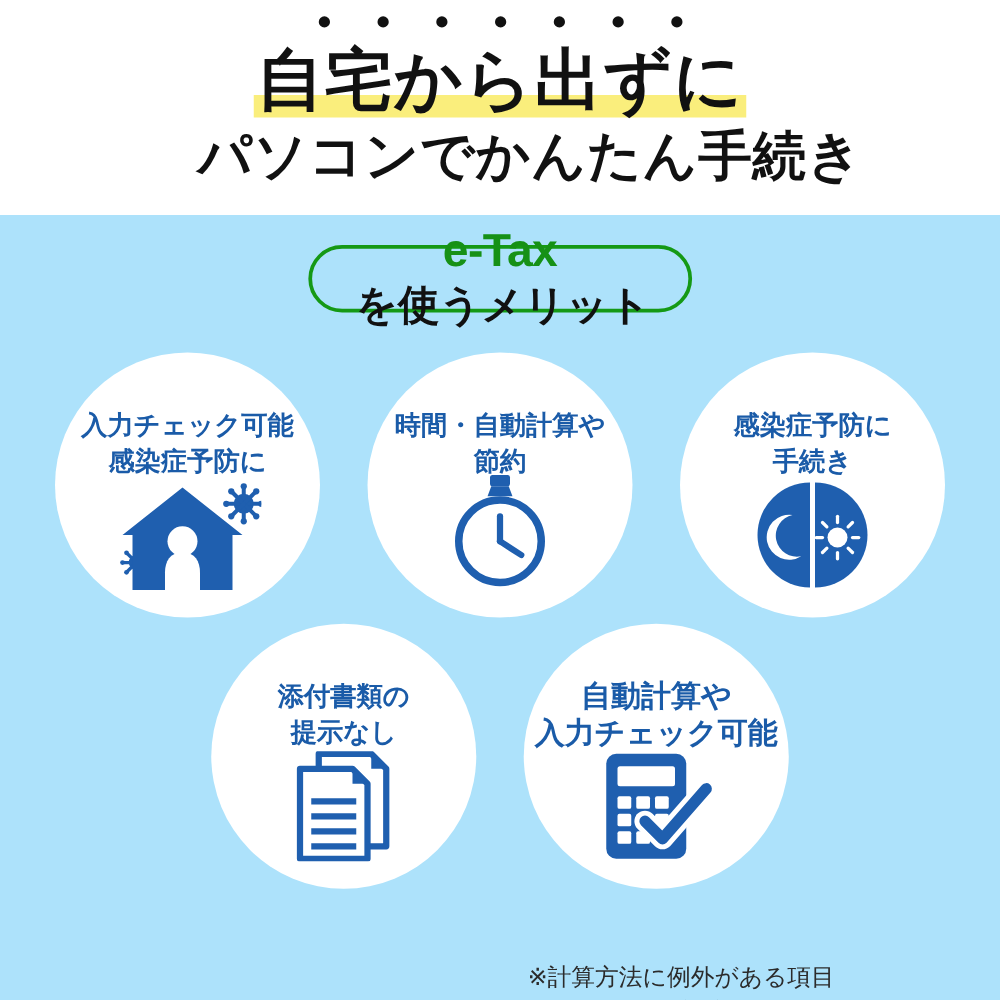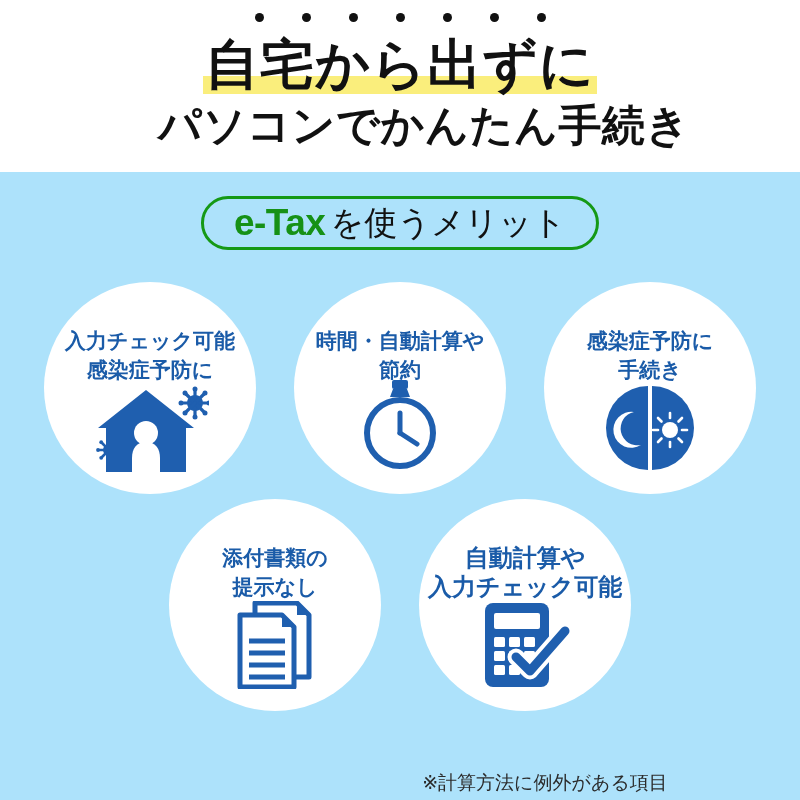--- a/index.html
+++ b/index.html
@@ -97,30 +97,31 @@
     transform: translateX(-50%);
     height: 54px;
     box-sizing: border-box;
     padding: 0 30px;
     border: 3px solid #159915;
     border-radius: 30px;
     display: flex;
     align-items: center;
     justify-content: center;
     white-space: nowrap;
+    flex-direction: column;
   }
   .pill-etax {
     font-size: 37px;
     font-weight: 700;
     color: #169116;
     letter-spacing: -0.5px;
   }
   .pill-rest {
     font-size: 33px;
-    font-weight: 400;
+    font-weight: 700;
     color: #111111;
     margin-left: 5px;
     letter-spacing: 0px;
   }
 
   
   .circle {
     position: absolute;
     width: 212px;
     height: 212px;

